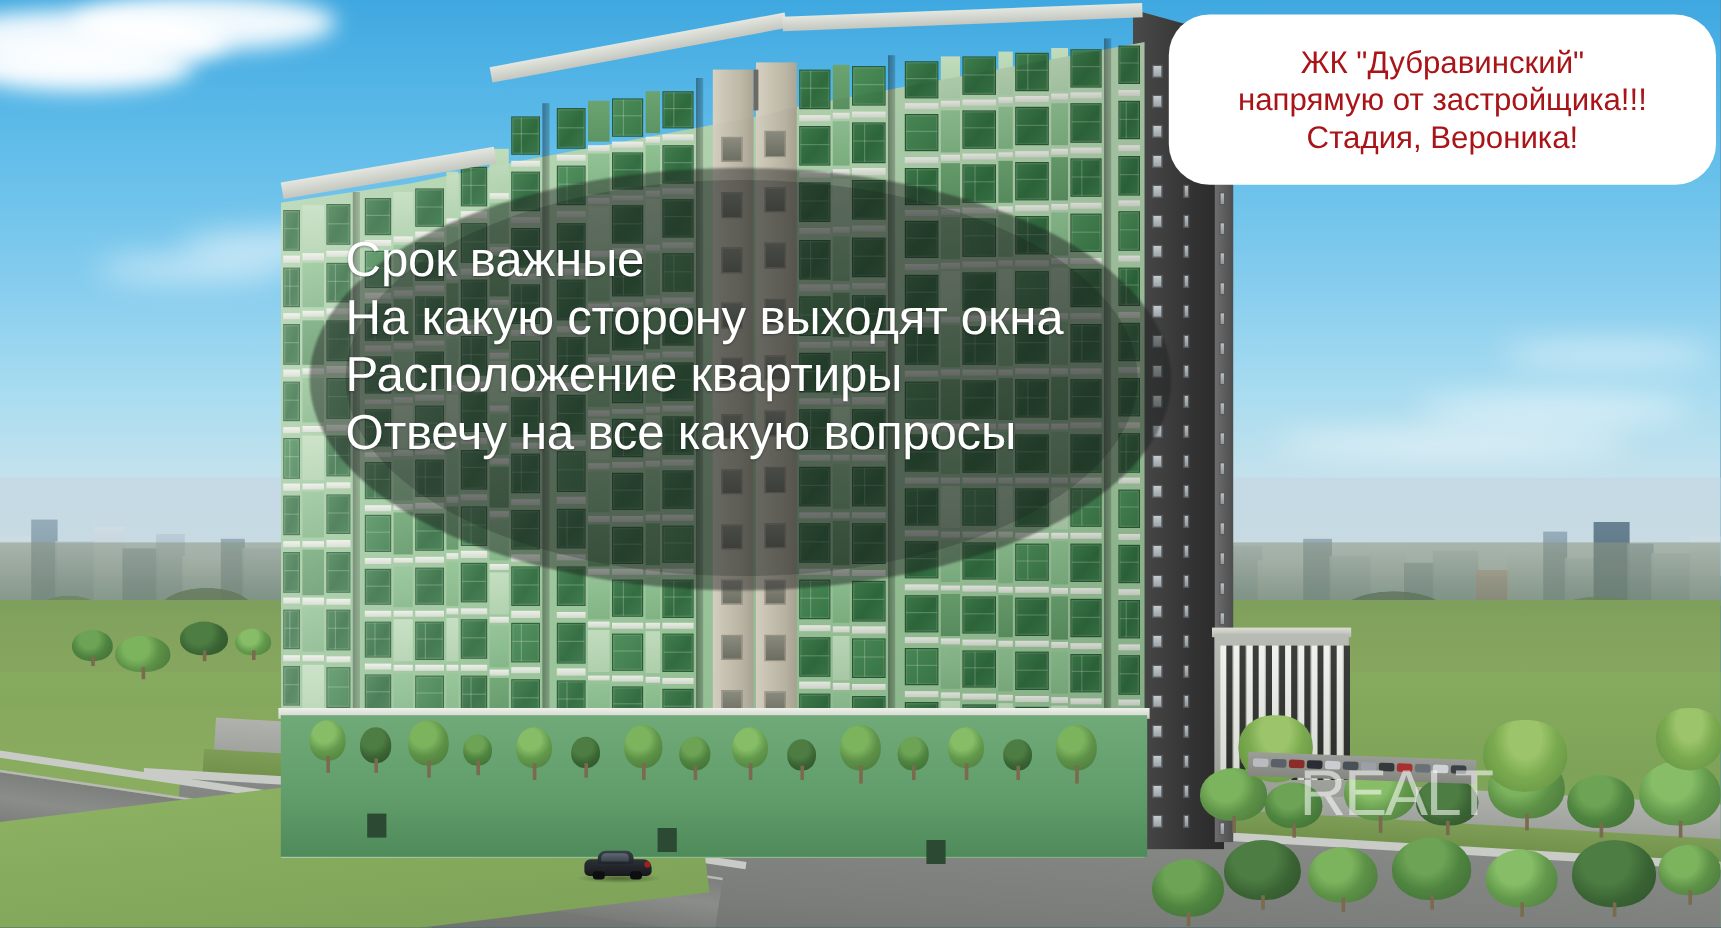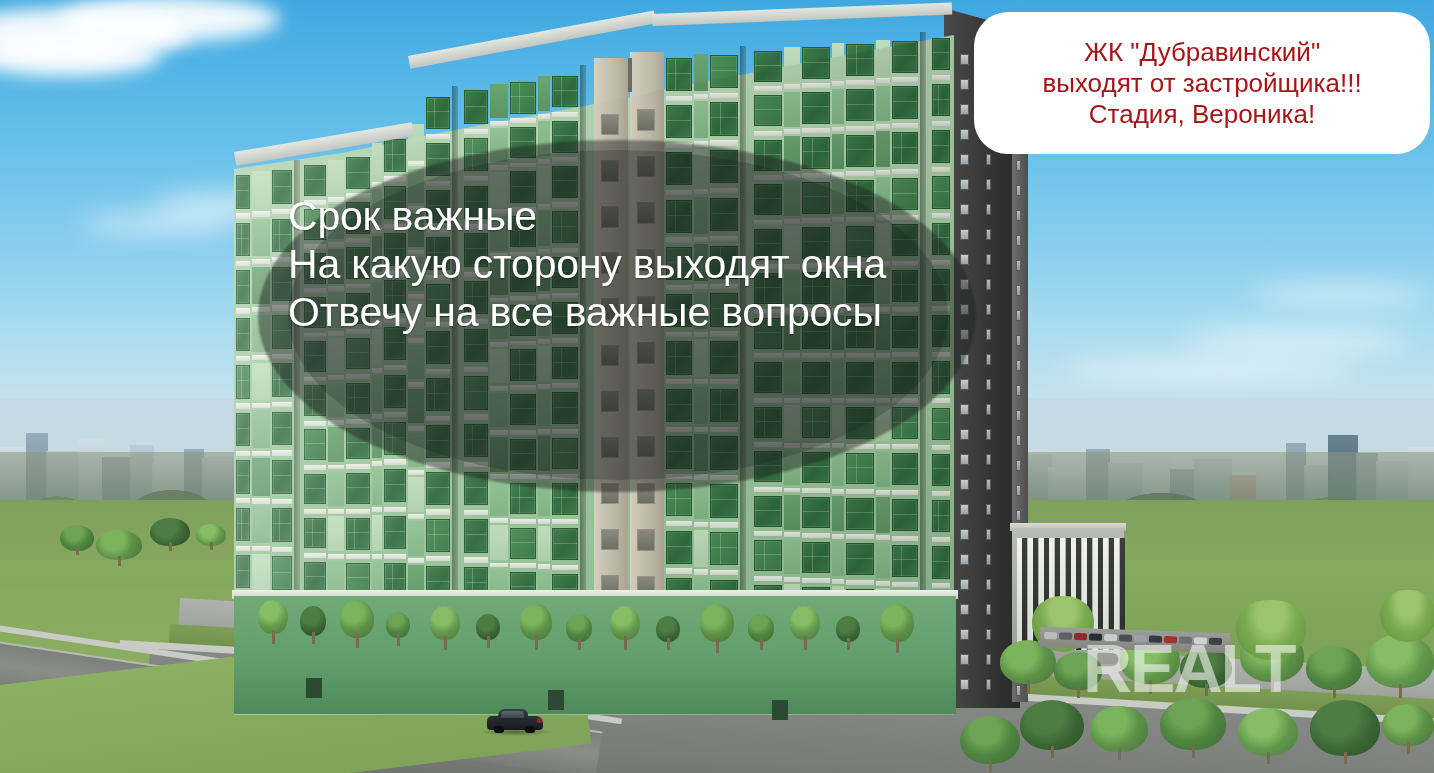--- a/index.html
+++ b/index.html
@@ -326,22 +326,22 @@
     line-height:31px;
     text-align:center;
     white-space:nowrap;
   }
   .bubble-text .ln { display:block; }
 
   
   .watermark {
     position:absolute; left:1083px; top:634px;
     font-family:"Liberation Sans", sans-serif;
-    font-size:68px;
-    font-weight:700;
+    font-size:54px;
+    font-weight:400;
     letter-spacing:-2px;
     color:rgba(255,255,255,0.56);
     text-transform:uppercase;
     line-height:1;
     user-select:none;
   }
 </style>
 </head>
 <body>
 
@@ -1235,26 +1235,27 @@
     <div class="wheel" style="left:7px;"></div>
     <div class="wheel" style="left:38px;"></div>
   </div>
 
   <div class="scrim"></div>
   <div class="scrim2"></div>
 
   <div class="overlay-text">
     <span class="ln">Срок важные</span>
     <span class="ln">На какую сторону выходят окна</span>
-    <span class="ln">Отвечу на все важные вопросы</span>
+    <span class="ln">Расположение квартиры</span>
+    <span class="ln">Отвечу на все какую вопросы</span>
   </div>
 
   <div class="bubble">
     <div class="bubble-text">
       <span class="ln">ЖК "Дубравинский"</span>
-      <span class="ln">выходят от застройщика!!!</span>
+      <span class="ln">напрямую от застройщика!!!</span>
       <span class="ln">Стадия, Вероника!</span>
     </div>
   </div>
 
   <div class="watermark">REALT</div>
 
 </div>
 
 </body></html>

